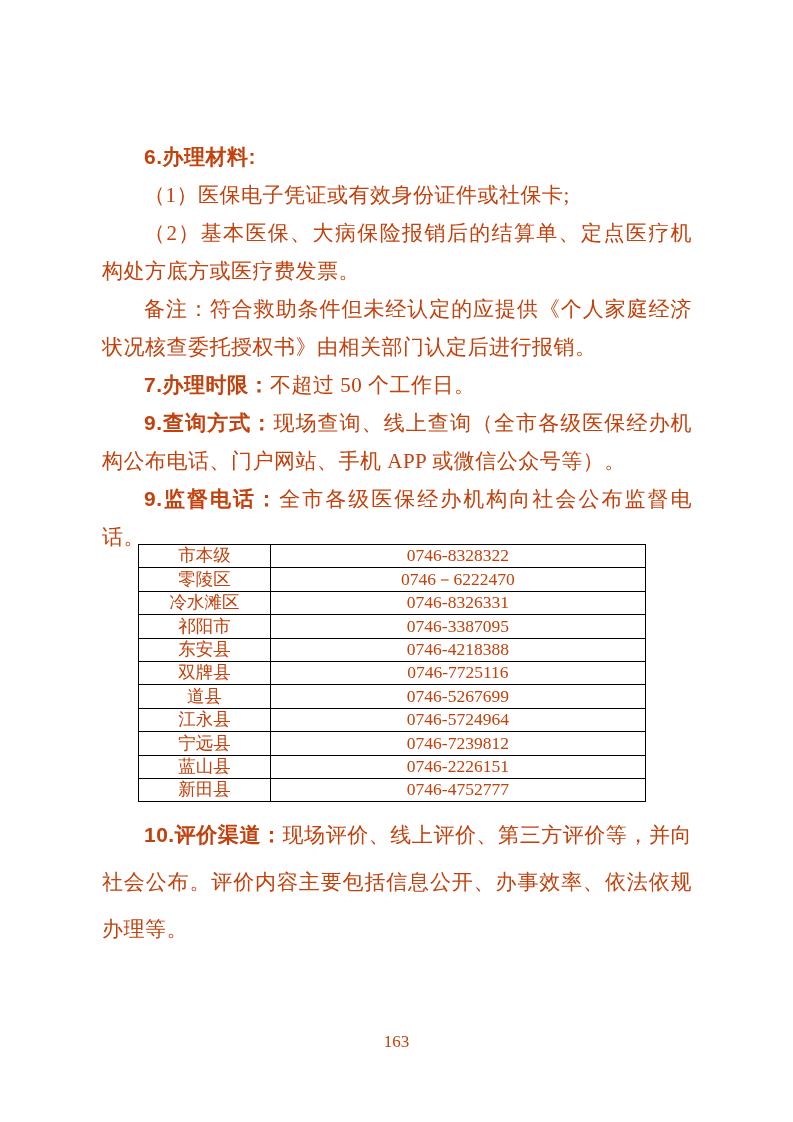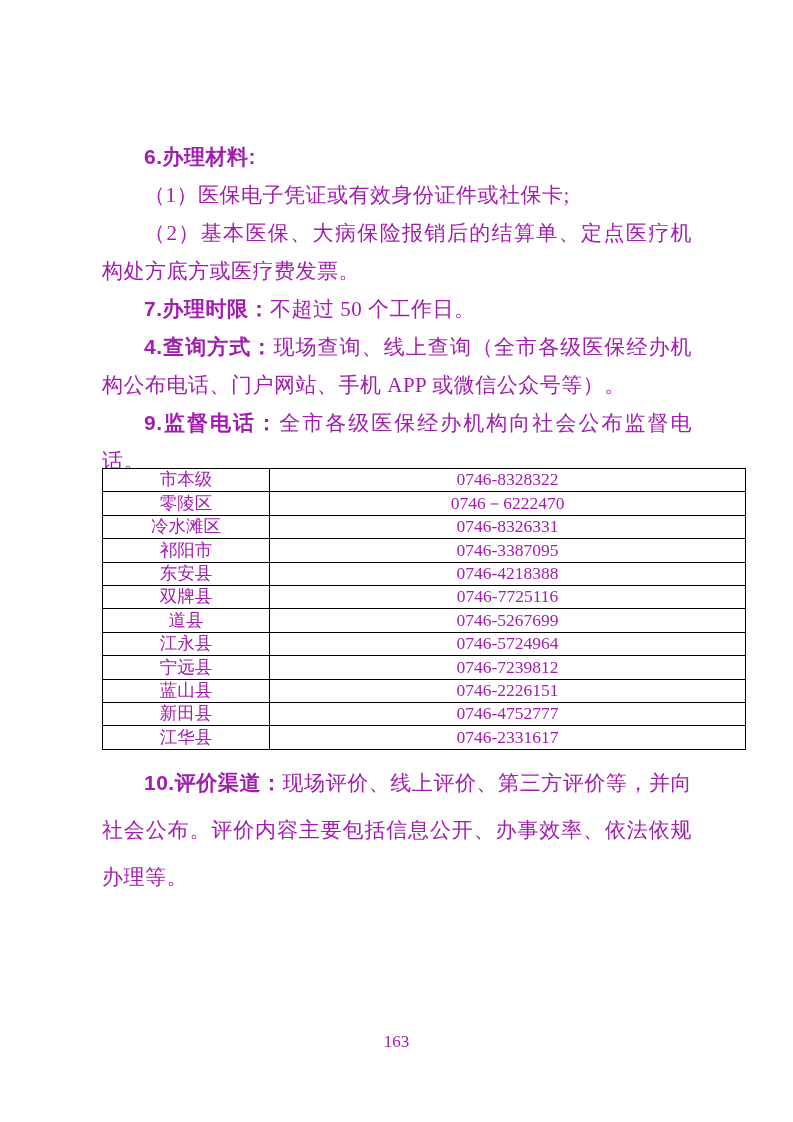--- a/index.html
+++ b/index.html
@@ -1,21 +1,21 @@
 <!DOCTYPE html>
 <html><head>
 <meta charset="utf-8">
 <style>
   html, body { margin: 0; padding: 0; background: #ffffff; }
   .page {
     position: relative;
     width: 793px;
     height: 1122px;
     background: #ffffff;
-    color: #a21caf;
+    color: #c2410c;
     font-family: "Liberation Serif", "DejaVu Serif", serif;
     overflow: hidden;
   }
   .content {
     position: absolute;
     left: 102px;
     top: 138px;
     width: 590px;
   }
   .para {
@@ -25,27 +25,28 @@
     text-align: justify;
     text-indent: 42px;
     letter-spacing: 0.5px;
   }
   .para .label {
     font-family: "Liberation Sans", "DejaVu Sans", sans-serif;
     font-weight: bold;
     letter-spacing: 0.5px;
   }
   .phone-table {
-    width: 644px;
+    width: 508px;
     border-collapse: collapse;
     table-layout: fixed;
     margin-top: -12px;
     position: relative;
     z-index: 2;
     background: #ffffff;
+    margin-left: 36px;
   }
   .phone-table td {
     border: 1px solid #000000;
     height: 22.4px;
     padding: 0;
     text-align: center;
     vertical-align: middle;
     font-size: 17.5px;
     line-height: 1;
   }
@@ -69,24 +70,25 @@
 
 <div class="page">
   <div class="content">
 
     <p class="para"><span class="label">6.办理材料:</span><span></span></p>
 
     <p class="para"><span>（1）医保电子凭证或有效身份证件或社保卡;</span></p>
 
     <p class="para"><span>（2）基本医保、大病保险报销后的结算单、定点医疗机构处方底方或医疗费发票。</span></p>
 
+    <p class="para"><span>备注：符合救助条件但未经认定的应提供《个人家庭经济状况核查委托授权书》由相关部门认定后进行报销。</span></p>
 
     <p class="para"><span class="label">7.办理时限：</span><span>不超过 50 个工作日。</span></p>
 
-    <p class="para"><span class="label">4.查询方式：</span><span>现场查询、线上查询（全市各级医保经办机构公布电话、门户网站、手机 APP 或微信公众号等）。</span></p>
+    <p class="para"><span class="label">9.查询方式：</span><span>现场查询、线上查询（全市各级医保经办机构公布电话、门户网站、手机 APP 或微信公众号等）。</span></p>
 
     <p class="para"><span class="label">9.监督电话：</span><span>全市各级医保经办机构向社会公布监督电话。</span></p>
 
     <table class="phone-table">
       <colgroup>
           <col class="col-region">
           <col class="col-phone">
         </colgroup>
       <tbody>
         <tr>
@@ -126,24 +128,20 @@
             <td>0746-7239812</td>
           </tr>
         <tr>
             <td>蓝山县</td>
             <td>0746-2226151</td>
           </tr>
         <tr>
             <td>新田县</td>
             <td>0746-4752777</td>
           </tr>
-        <tr>
-            <td>江华县</td>
-            <td>0746-2331617</td>
-          </tr>
       </tbody>
     </table>
 
     <p class="para para-last"><span class="label">10.评价渠道：</span><span>现场评价、线上评价、第三方评价等，并向社会公布。评价内容主要包括信息公开、办事效率、依法依规办理等。</span></p>
 
   </div>
 
   <div class="page-number">163</div>
 </div>
 

